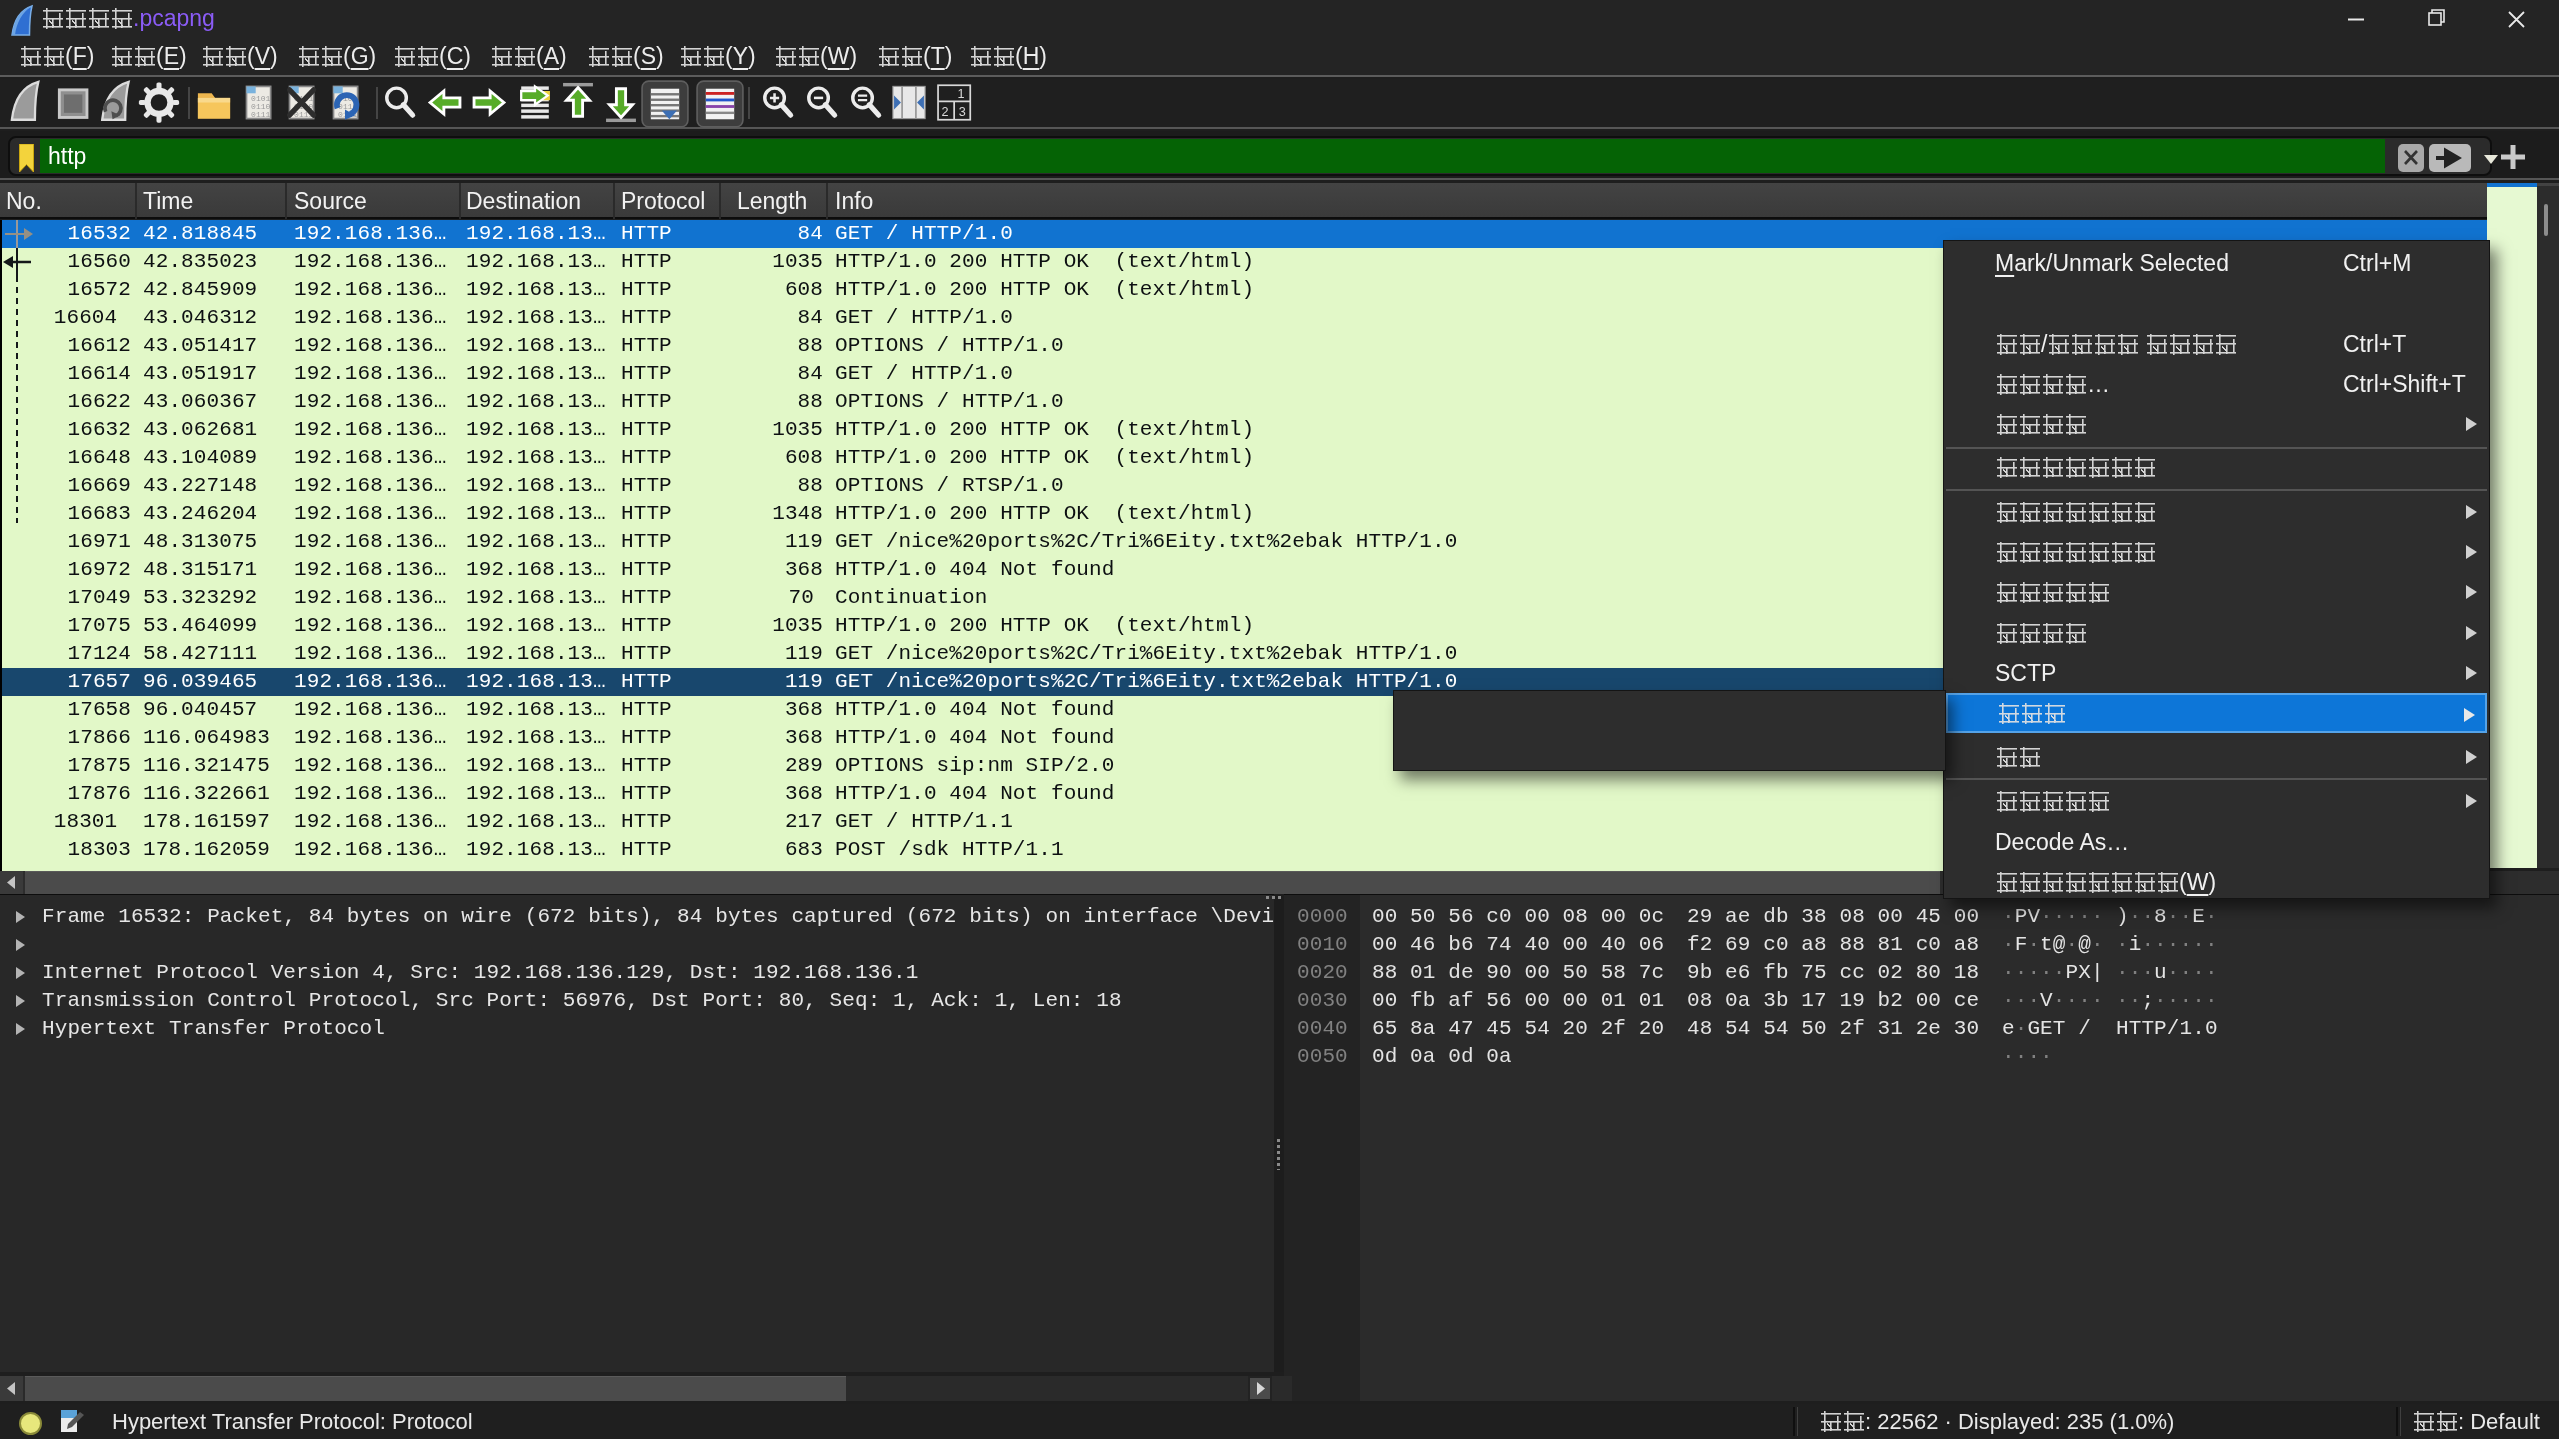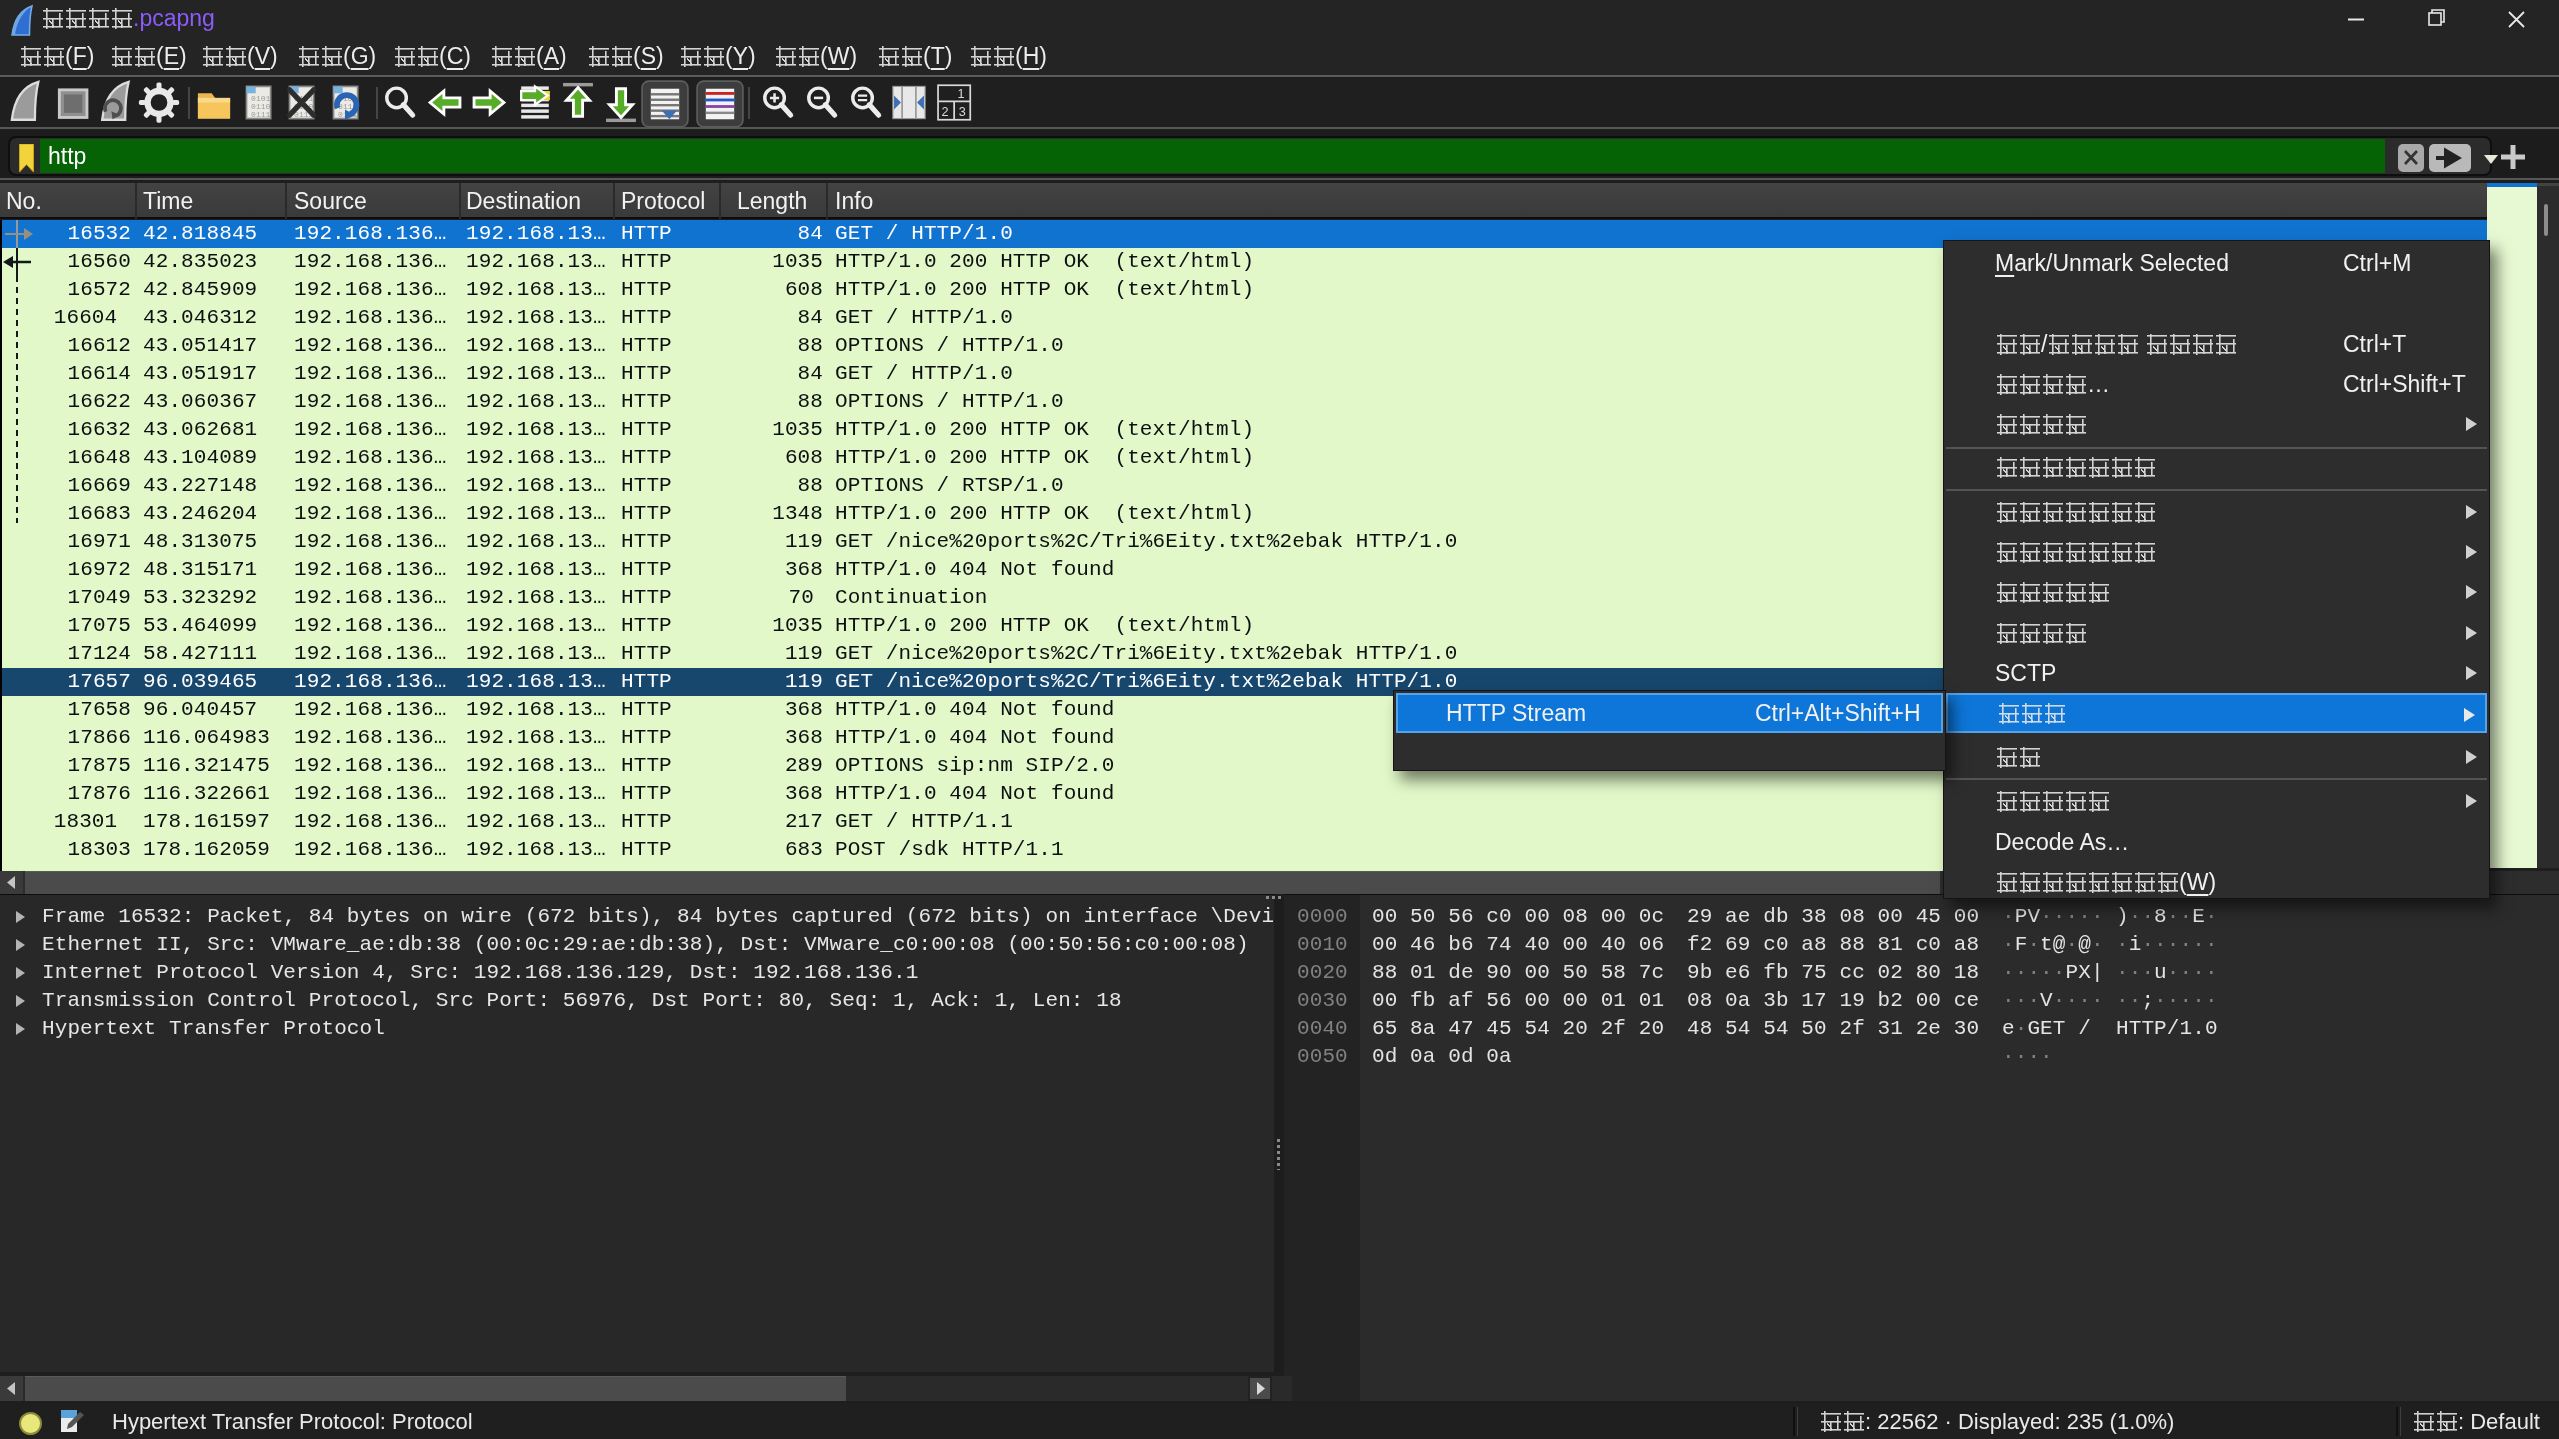--- a/index.html
+++ b/index.html
@@ -294,21 +294,20 @@
     <div class="abs" style="left:0;top:0;width:23px;height:23px;background:#3a3a3a"></div>
     <svg class="abs" style="left:4px;top:4px" width="15" height="15" viewBox="0 0 15 15">
       <path d="M11 1 l-8 6.5 l8 6.5 z" fill="#c4c4c4"></path>
     </svg>
     <div class="abs" style="left:25px;top:0;width:1915px;height:23px;background:#4b4b4b;border-top:1px solid #5a5a5a"></div>
   </div>
 <div class="abs details mono">
     <div class="tri" style="top:16px"></div>
     <div class="dline" style="top:8px">Frame 16532: Packet, 84 bytes on wire (672 bits), 84 bytes captured (672 bits) on interface \Device</div>
     <div class="tri" style="top:44px"></div>
-    <div class="dline" style="top:36px">Ethernet II, Src: VMware_ae:db:38 (00:0c:29:ae:db:38), Dst: VMware_c0:00:08 (00:50:56:c0:00:08)</div>
     <div class="tri" style="top:72px"></div>
     <div class="dline" style="top:64px">Internet Protocol Version 4, Src: 192.168.136.129, Dst: 192.168.136.1</div>
     <div class="tri" style="top:100px"></div>
     <div class="dline" style="top:92px">Transmission Control Protocol, Src Port: 56976, Dst Port: 80, Seq: 1, Ack: 1, Len: 18</div>
     <div class="tri" style="top:128px"></div>
     <div class="dline" style="top:120px">Hypertext Transfer Protocol</div>
   </div>
 <div class="abs splitter"></div>
 <div class="abs" style="left:1266px;top:896px;width:34px;height:3px;background:repeating-linear-gradient(90deg,#8a8a8a 0 3px,transparent 3px 6px)"></div>
 <div class="abs" style="left:1277px;top:1139px;width:3px;height:31px;background:repeating-linear-gradient(#8a8a8a 0 3px,transparent 3px 6px)"></div>
@@ -423,16 +422,12 @@
       <div class="marrow" style="right:10px;top:13px;border-left-color:#d0d0d0"></div>
     </div>
     <div class="mitem" style="top:580.5px;">
       <span style="position:absolute;left:49px">Decode As…</span>
     </div>
     <div class="mitem" style="top:620.5px;">
       <span style="position:absolute;left:49px"><b class="cj"></b><b class="cj"></b><b class="cj"></b><b class="cj"></b><b class="cj"></b><b class="cj"></b><b class="cj"></b><b class="cj"></b>(<u>W</u>)</span>
     </div>
   </div>
 <div class="abs menu" style="left:1393px;top:690px;width:553px;height:81px">
-    <div class="mitem" style="top:2px;background:#0d76d8;border:2px solid #55a3e8;line-height:36px">
-      <span style="position:absolute;left:48px">HTTP Stream</span>
-      <span style="position:absolute;left:357px">Ctrl+Alt+Shift+H</span>
-    </div>
   </div>
 </body></html>

